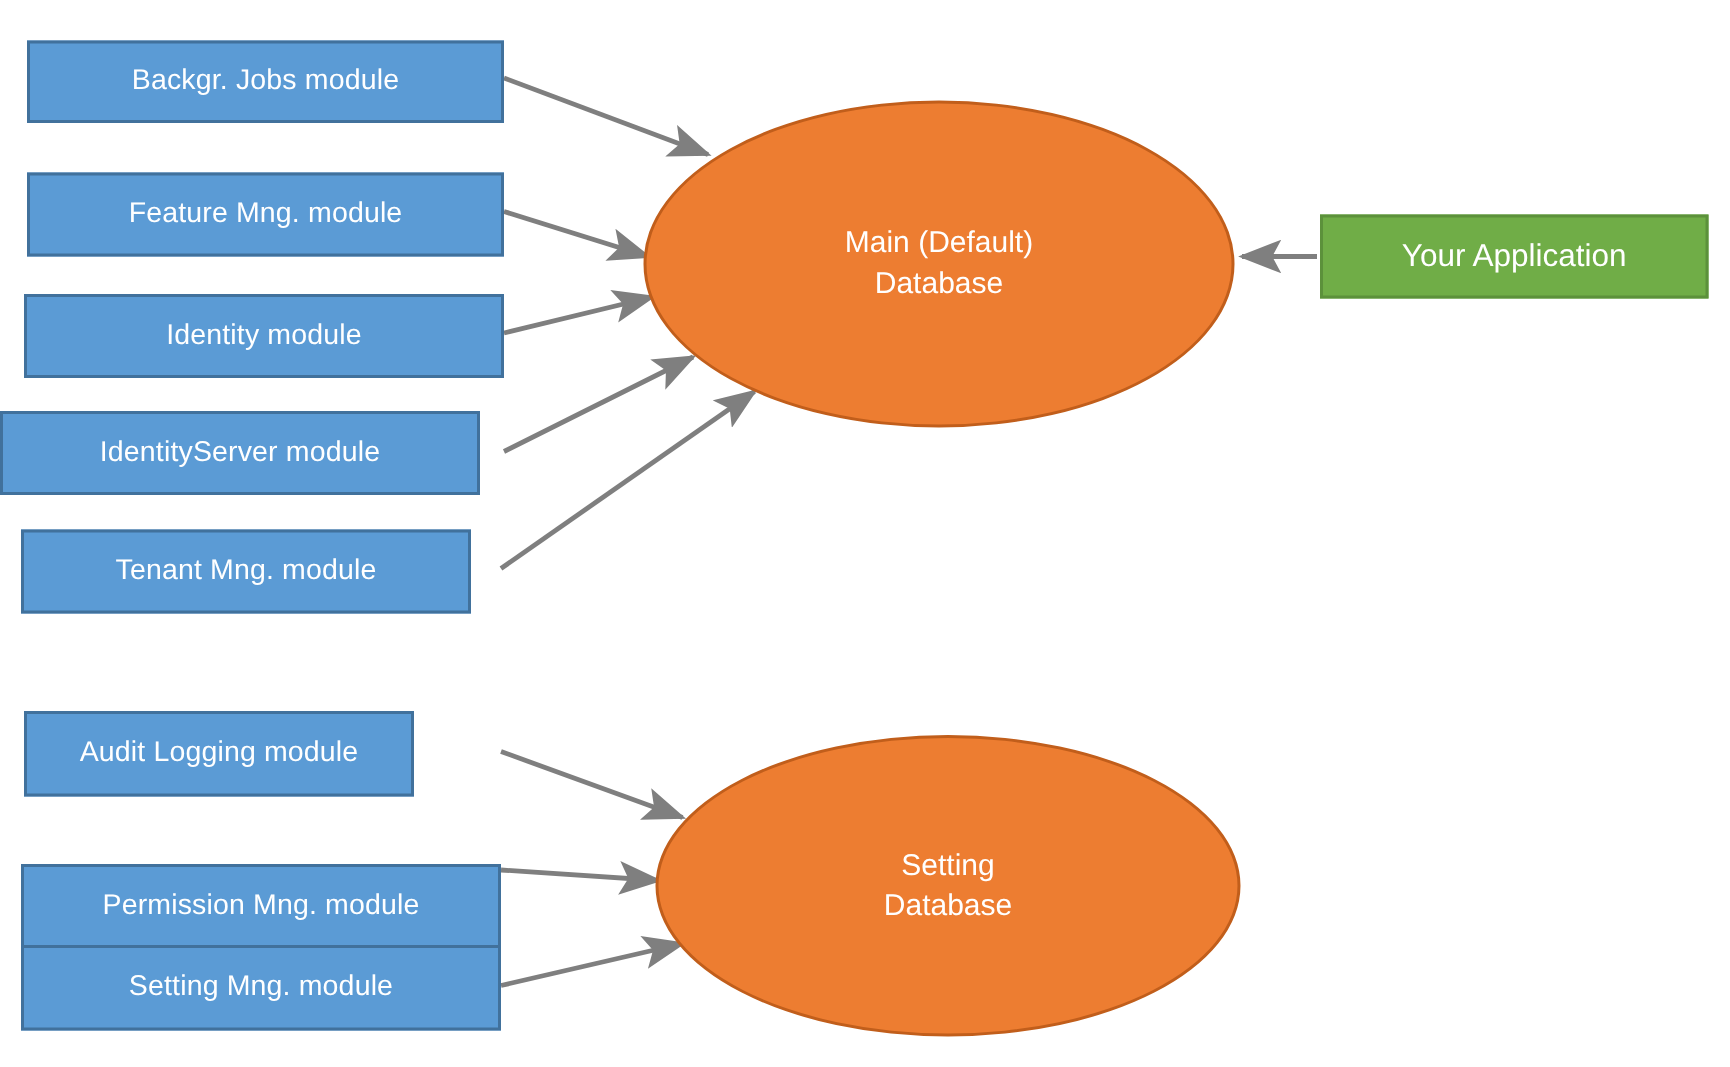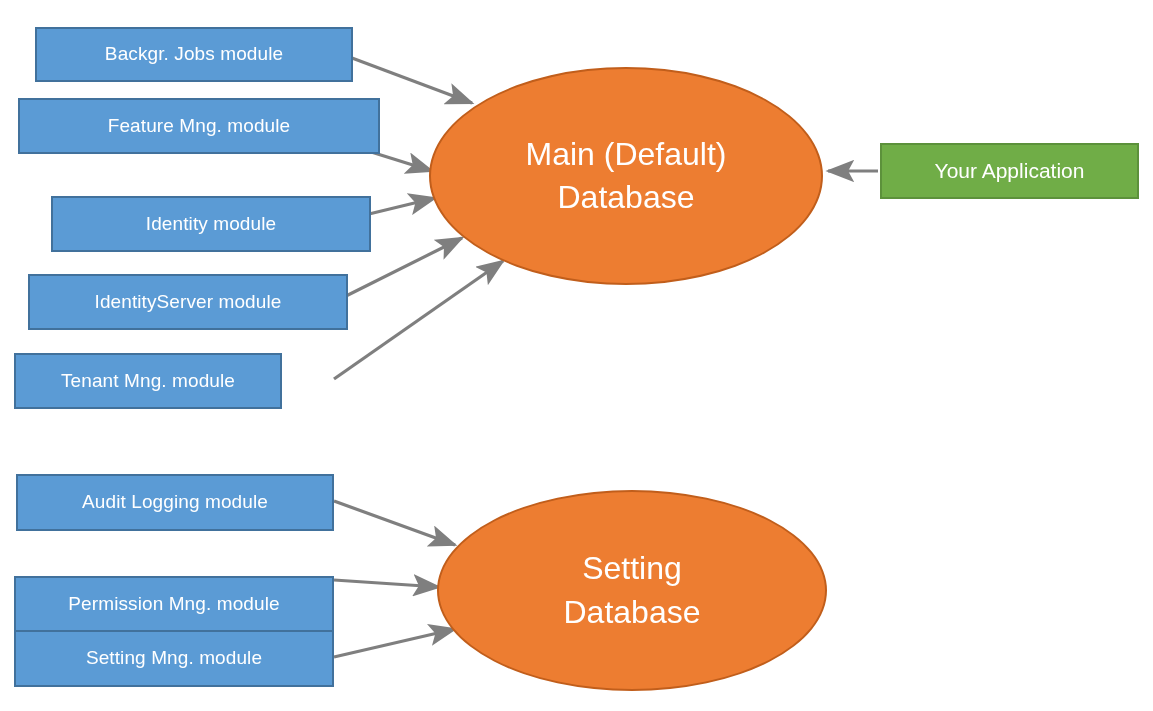--- a/index.html
+++ b/index.html
@@ -45,21 +45,21 @@
   }
   .app-box {
     background: #70AD47;
     border: 2px solid #5C913B;
     font-size: 21px;
   }
   .db-ellipse {
     background: #ED7D31;
     border: 2px solid #C15E1B;
     border-radius: 50%;
-    font-size: 32px;
+    font-size: 20px;
     line-height: 1.35;
   }
   .db-ellipse .db-label {
     display: block;
     padding: 0 18px;
   }
 </style>
 </head>
 <body>
 
@@ -78,41 +78,41 @@
     <line x1="336" y1="301" x2="462" y2="238" stroke="#7F7F7F" stroke-width="3.2" marker-end="url(#arrowhead)"></line>
     <line x1="334" y1="379" x2="503" y2="261" stroke="#7F7F7F" stroke-width="3.2" marker-end="url(#arrowhead)"></line>
 
     <line x1="878" y1="171" x2="828" y2="171" stroke="#7F7F7F" stroke-width="3.2" marker-end="url(#arrowhead)"></line>
 
     <line x1="334" y1="501" x2="455" y2="545" stroke="#7F7F7F" stroke-width="3.2" marker-end="url(#arrowhead)"></line>
     <line x1="334" y1="580" x2="439" y2="587" stroke="#7F7F7F" stroke-width="3.2" marker-end="url(#arrowhead)"></line>
     <line x1="334" y1="657" x2="455" y2="629" stroke="#7F7F7F" stroke-width="3.2" marker-end="url(#arrowhead)"></line>
   </svg>
 
-  <div class="node module-box" style="left:35px; top:27px; width:318px; height:55px;">
+  <div class="node module-box" style="left:18px; top:27px; width:318px; height:55px;">
     <span>Backgr. Jobs module</span>
   </div>
 
-  <div class="node module-box" style="left:18px; top:98px; width:362px; height:56px;">
+  <div class="node module-box" style="left:18px; top:115px; width:318px; height:56px;">
     <span>Feature Mng. module</span>
   </div>
 
-  <div class="node module-box" style="left:16px; top:196px; width:320px; height:56px;margin-left:35px;">
+  <div class="node module-box" style="left:16px; top:196px; width:320px; height:56px;">
     <span>Identity module</span>
   </div>
 
-  <div class="node module-box" style="left:28px; top:274px; width:320px; height:56px;">
+  <div class="node module-box" style="left:0; top:274px; width:320px; height:56px;">
     <span>IdentityServer module</span>
   </div>
 
-  <div class="node module-box" style="left:14px; top:353px; width:268px; height:56px;">
+  <div class="node module-box" style="left:14px; top:353px; width:300px; height:56px;">
     <span>Tenant Mng. module</span>
   </div>
 
-  <div class="node module-box" style="left:16px; top:474px; width:318px; height:57px;">
+  <div class="node module-box" style="left:16px; top:474px; width:260px; height:57px;">
     <span>Audit Logging module</span>
   </div>
 
   <div class="node module-box" style="left:14px; top:552px; width:320px; height:57px;margin-top:24px;">
     <span>Permission Mng. module</span>
   </div>
 
   <div class="node module-box" style="left:14px; top:630px; width:320px; height:57px;justify-content:center;">
     <span>Setting Mng. module</span>
   </div>

